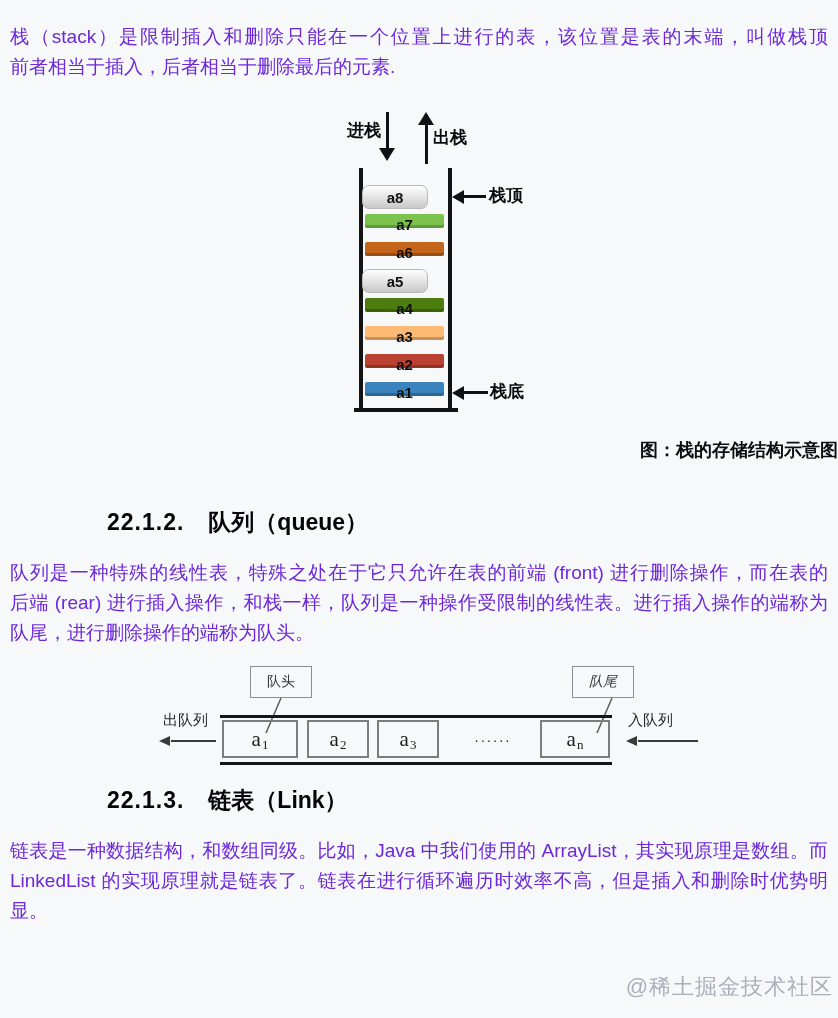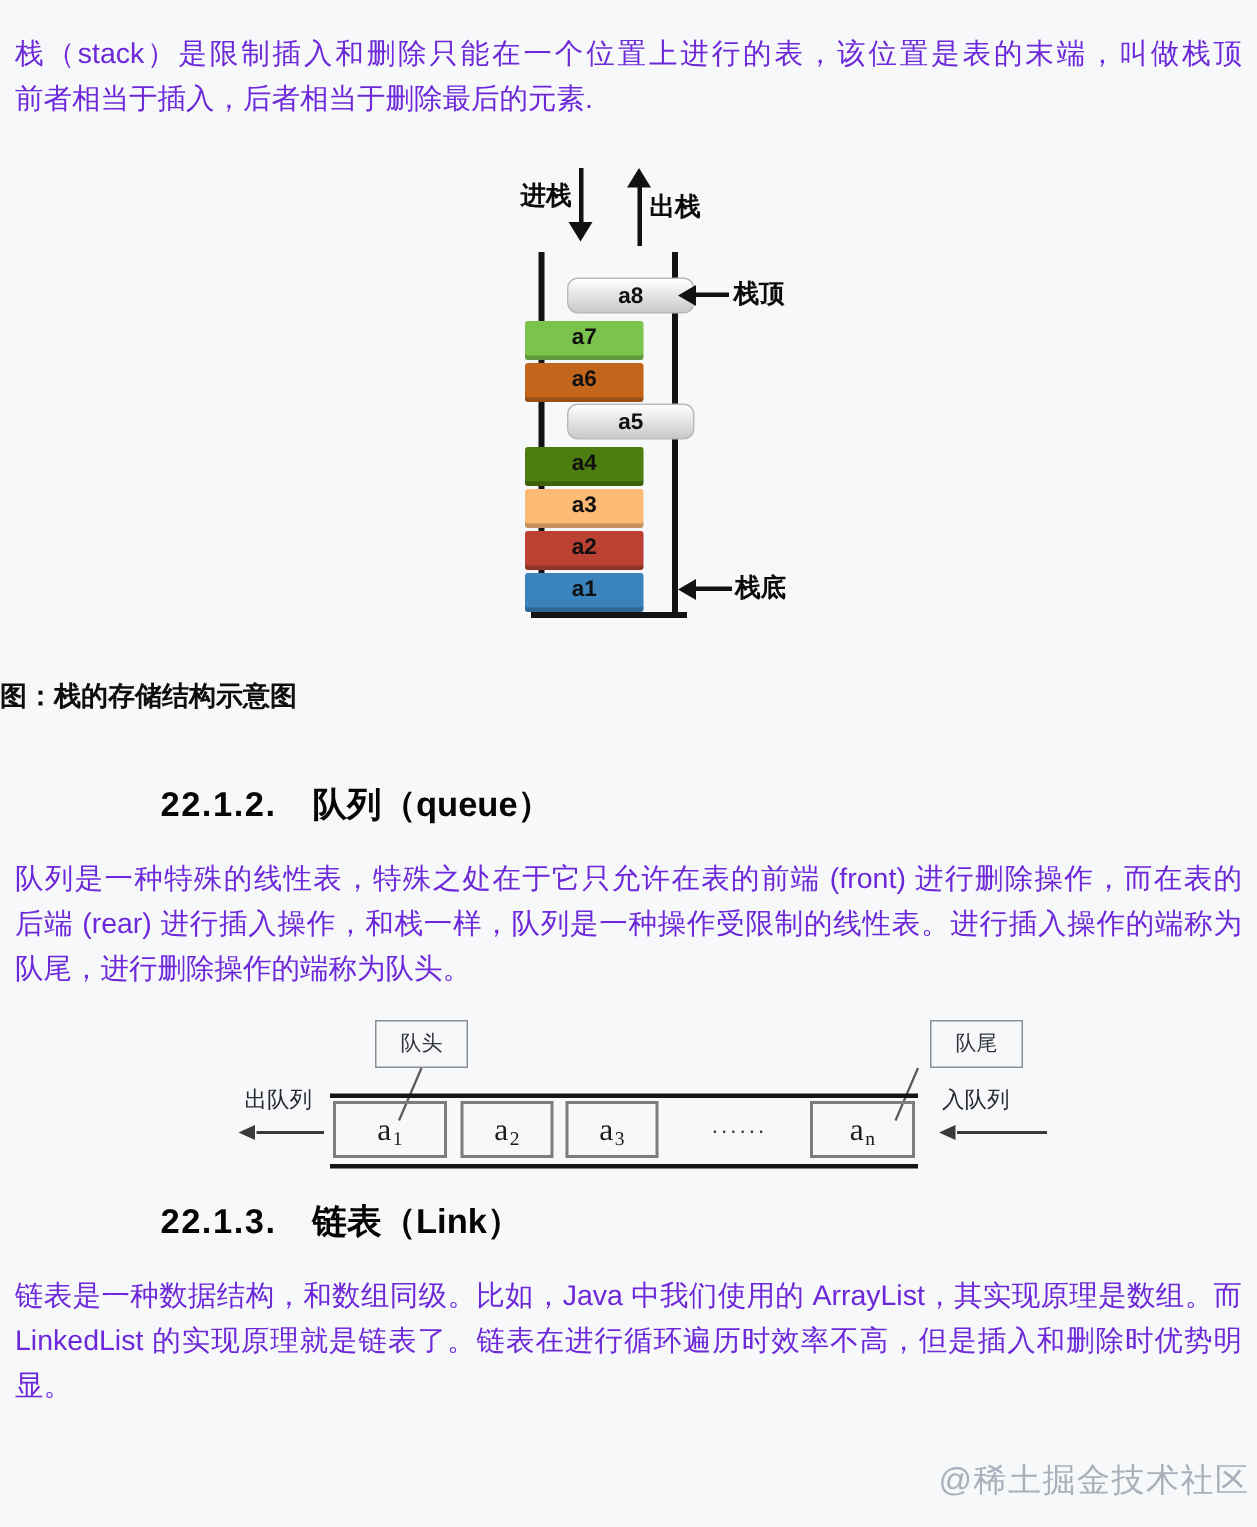--- a/index.html
+++ b/index.html
@@ -25,36 +25,36 @@
   .p1{margin-top:22px;}
   .p2{margin-top:20px;}
   .p3{margin-top:20px;}
   .pline{text-align:justify;text-align-last:justify;overflow:hidden;white-space:normal;}
   .pline.last{text-align:justify;text-align-last:left;}
   
   .stack-fig{position:relative;height:330px;margin-top:26px;}
   .wall{position:absolute;top:60px;width:4px;height:244px;background:#131313;}
   .stack-base{position:absolute;left:354px;top:300px;width:104px;height:4px;background:#131313;}
   .stack-item{
-    position:absolute;left:350px;width:79px;height:26px;line-height:22px;
+    position:absolute;left:365px;width:79px;height:14px;line-height:22px;
     text-align:center;font-weight:bold;font-size:15px;color:#101010;
     border-radius:2px;box-shadow:inset 0 -3px 0 rgba(0,0,0,0.22);
   }
   .stack-item.silver{
-    left:378px;width:85px;height:24px;line-height:23px;border-radius:7px;
+    left:362px;width:66px;height:24px;line-height:23px;border-radius:7px;
     background:linear-gradient(#ffffff,#c9c9c9);
     border:1px solid #b9b9b9;box-sizing:border-box;box-shadow:none;
   }
   .s-label{position:absolute;font-weight:bold;font-size:17px;color:#0b0b0b;line-height:22px;}
   .varrow-line{position:absolute;width:3px;background:#111;}
   .harrow-line{position:absolute;height:3px;background:#111;}
   .tri-down{position:absolute;width:0;height:0;border-left:8px solid transparent;border-right:8px solid transparent;border-top:13px solid #111;}
   .tri-up{position:absolute;width:0;height:0;border-left:8px solid transparent;border-right:8px solid transparent;border-bottom:13px solid #111;}
   .tri-left{position:absolute;width:0;height:0;border-top:7px solid transparent;border-bottom:7px solid transparent;border-right:12px solid #111;}
-  .fig-caption{margin-top:14px;text-align:left;font-weight:bold;font-size:18px;line-height:24px;color:#0d0d0d;}
+  .fig-caption{text-align:right;font-weight:bold;font-size:18px;line-height:24px;color:#0d0d0d;}
   
   .queue-fig{position:relative;height:118px;margin-top:10px;}
   .q-svg{position:absolute;left:0;top:0;}
   .q-line{position:absolute;left:220px;width:392px;height:3px;background:#151515;}
   .q-line.top{top:57px;}
   .q-line.bottom{top:104px;}
   .q-cell{
     position:absolute;top:62px;height:38px;box-sizing:border-box;border:2px solid #7d7d7d;
     display:flex;align-items:center;justify-content:center;
     font-family:"Liberation Serif","DejaVu Serif",serif;font-size:21px;color:#1c1c1c;
@@ -127,21 +127,21 @@
 
   <div class="queue-fig">
     <svg class="q-svg" width="838" height="118" viewBox="0 0 838 118">
       <line x1="281" y1="40" x2="266" y2="75" stroke="#5a5a5a" stroke-width="1.5"></line>
       <line x1="612" y1="40" x2="597" y2="75" stroke="#5a5a5a" stroke-width="1.5"></line>
     </svg>
 
     <div class="q-label-box" style="left:250px;">
       <span>队头</span>
     </div>
-    <div class="q-label-box" style="left:620px;">
+    <div class="q-label-box" style="left:572px;font-style:italic;">
       <span>队尾</span>
     </div>
 
     <div class="q-line top"></div>
     <div class="q-line bottom"></div>
 
     <div class="q-cell" style="left:222px;width:76px;">
       <span class="q-base">a</span>
         <span class="q-sub">1</span>
     </div>

